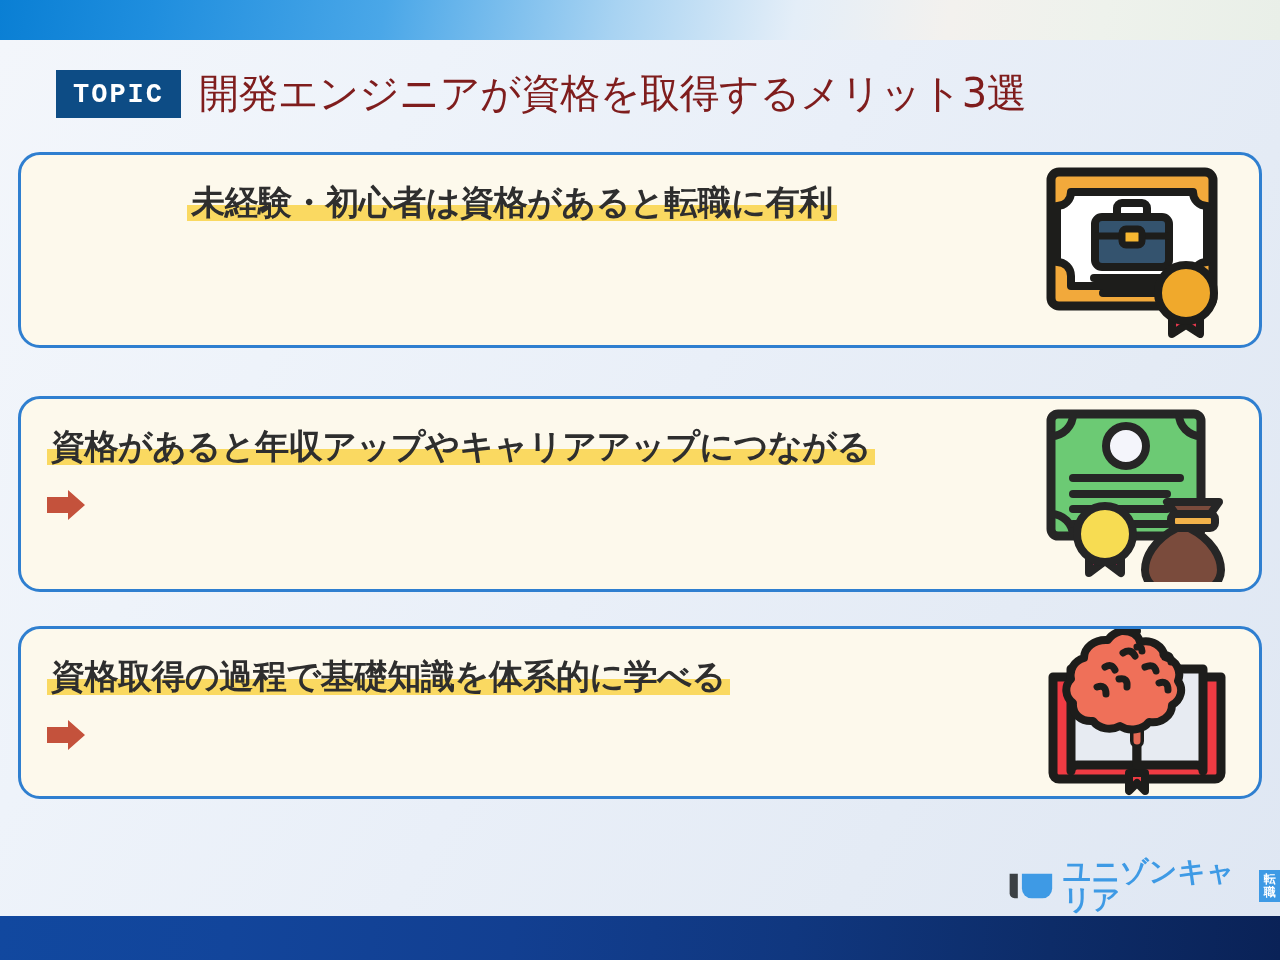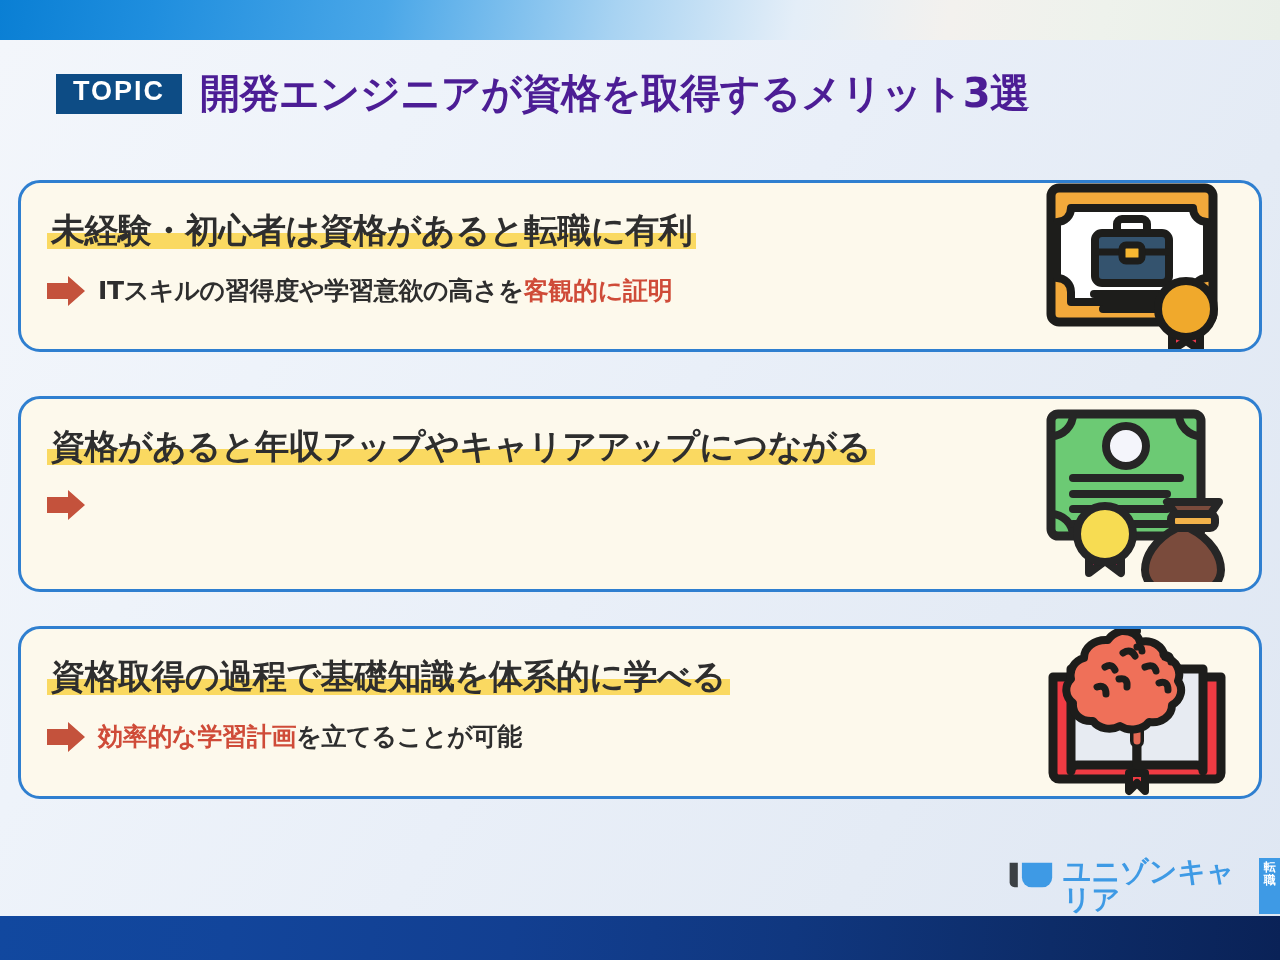--- a/index.html
+++ b/index.html
@@ -68,45 +68,45 @@
     display: flex;
     align-items: center;
     gap: 18px;
   }
   .topic-badge {
     background: #0d4c85;
     color: #ffffff;
     font-size: 27px;
     font-weight: bold;
     letter-spacing: 2px;
-    padding: 4px 17px 9px 17px;
+    padding: 12px 17px 9px 17px;
     line-height: 1;
-    font-family: Liberation Sans, sans-serif;
+    font-family: Liberation Mono, monospace;
   }
   .header-title {
-    color: #4c1d95;
+    color: #7f1d1d;
     font-size: 40px;
-    font-weight: bold;
+    font-weight: normal;
     letter-spacing: -0.5px;
     white-space: nowrap;
     font-family: "DejaVu Sans", "Liberation Sans", sans-serif;
   }
 
   
   .card {
     position: absolute;
     left: 18px;
     width: 1244px;
     box-sizing: border-box;
     background: #fdf9ec;
     border: 3px solid #2f7fd0;
     border-radius: 22px;
     overflow: hidden;
   }
-  #card-1 { top: 180px;  height: 172px; }
+  #card-1 { top: 152px;  height: 196px; text-align: center; }
   #card-2 { top: 396px;  height: 196px; }
   #card-3 { top: 626px;  height: 173px; }
 
   .card-body {
     position: absolute;
     left: 26px;
     top: 28px;
     width: 930px;
   }
 
@@ -167,20 +167,21 @@
     width: 200px;
     height: 176px;
   }
 
   
   .logo {
     position: absolute;
     left: 1008px;
     top: 858px;
     display: flex;
+    align-items: center;
     gap: 9px;
   }
   .logo-mark { width: 56px; height: 34px; display: block; }
   .logo-word {
     color: #3e9ae5;
     font-size: 28px;
     font-weight: bold;
     letter-spacing: 0px;
     line-height: 1;
     font-family: "DejaVu Sans", "Liberation Sans", sans-serif;
@@ -209,28 +210,20 @@
   <div class="header">
     <div class="topic-badge">TOPIC</div>
     <div class="header-title">開発エンジニアが資格を取得するメリット3選</div>
   </div>
 
   <div class="card" id="card-1">
     <div class="card-body">
       <div class="card-heading">
         <span class="hl"></span>
         <span class="txt">未経験・初心者は資格があると転職に有利</span>
-      </div>
-      <div class="card-sub">
-        <svg class="arrow-icon" viewBox="0 0 38 30">
-          <path d="M0 7 H21 V0 L38 15 L21 30 V23 H0 Z" fill="#c4523c"></path>
-        </svg>
-        <div class="sub-text">
-          <span>ITスキルの習得度や学習意欲の高さを</span><span class="accent">客観的に証明</span><span></span>
-        </div>
       </div>
     </div>
 
     <svg class="card-icon" viewBox="0 0 200 176">
 
       <rect x="14" y="10" width="162" height="134" rx="8" fill="#f2a93b" stroke="#1d1d1b" stroke-width="9"></rect>
 
       <path d="M34 30 h122 a0 0 0 0 1 0 0 v0 c0 8 6 14 14 14 v56 c-8 0 -14 6 -14 14 v10 h-122 v-10 c0 -8 -6 -14 -14 -14 v-56 c8 0 14 -6 14 -14 z" fill="#ffffff" stroke="#1d1d1b" stroke-width="8" stroke-linejoin="round"></path>
 
       <path d="M80 55 v-9 a5 5 0 0 1 5 -5 h20 a5 5 0 0 1 5 5 v9" fill="none" stroke="#1d1d1b" stroke-width="8" stroke-linecap="round"></path>
@@ -287,23 +280,20 @@
   <div class="card" id="card-3">
     <div class="card-body">
       <div class="card-heading">
         <span class="hl"></span>
         <span class="txt">資格取得の過程で基礎知識を体系的に学べる</span>
       </div>
       <div class="card-sub">
         <svg class="arrow-icon" viewBox="0 0 38 30">
           <path d="M0 7 H21 V0 L38 15 L21 30 V23 H0 Z" fill="#c4523c"></path>
         </svg>
-        <div class="sub-text">
-          <span></span><span class="accent">効率的な学習計画</span><span>を立てることが可能</span>
-        </div>
       </div>
     </div>
 
     <svg class="card-icon" viewBox="0 0 200 176">
 
       <path d="M16 52 h168 v96 a6 6 0 0 1 -6 6 h-156 a6 6 0 0 1 -6 -6 z" fill="#ef3b43" stroke="#1d1d1b" stroke-width="9" stroke-linejoin="round"></path>
 
       <path d="M92 148 h16 v18 l-8 -8 l-8 8 z" fill="#ef3b43" stroke="#1d1d1b" stroke-width="8" stroke-linejoin="round"></path>
 
       <path d="M34 44 h60 a6 6 0 0 1 6 6 v90 h-60 a6 6 0 0 0 -6 6 z" fill="#e7ebf2" stroke="#1d1d1b" stroke-width="9" stroke-linejoin="round"></path>

